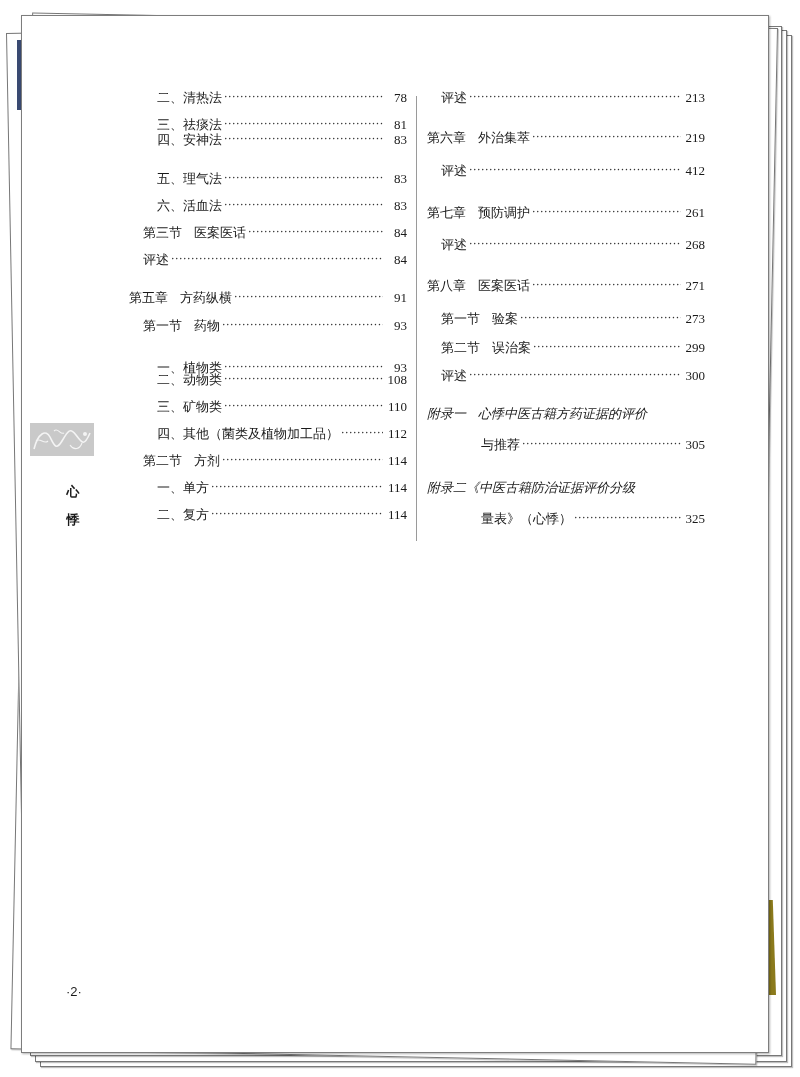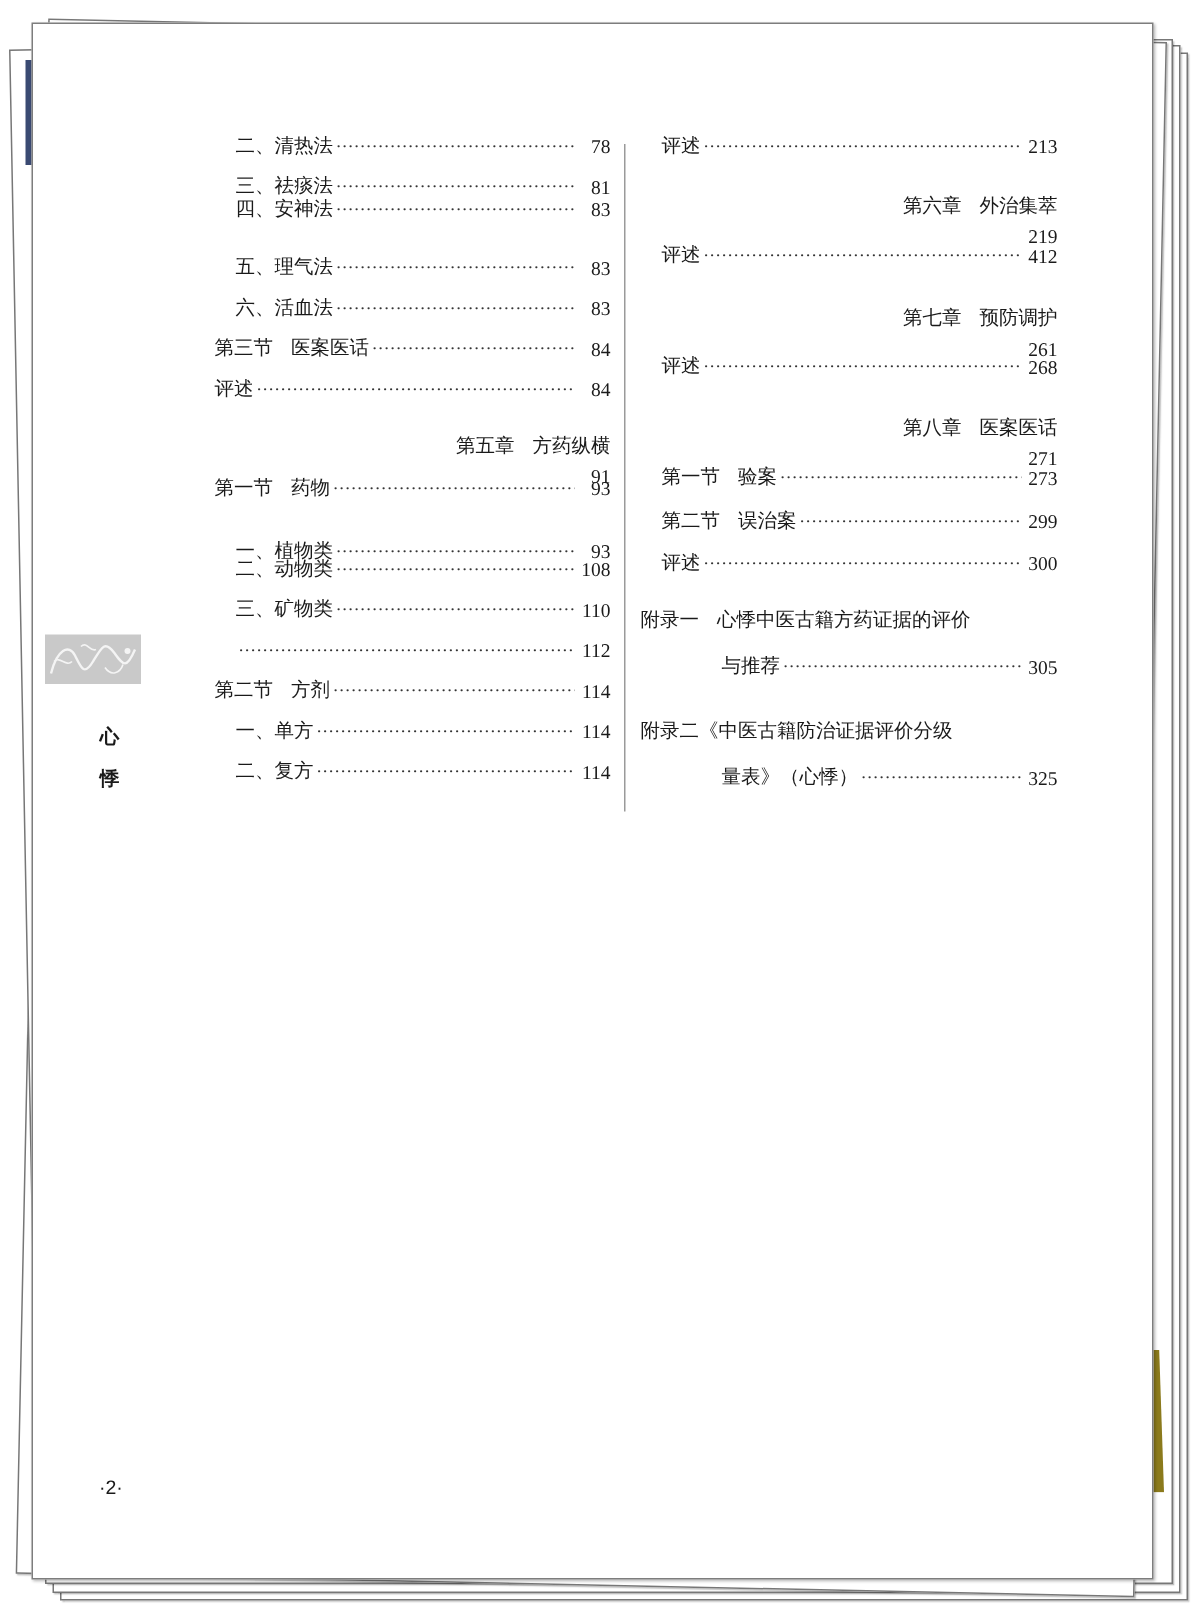--- a/index.html
+++ b/index.html
@@ -32,33 +32,33 @@
     .side-title { position: absolute; left: 41px; top: 462px; width: 20px; font-size: 13px; font-weight: bold; text-align: center; line-height: 28px; }
     .page-number { position: absolute; left: 44px; top: 968px; font-size: 13px; font-family: "Liberation Sans", sans-serif; }
 
     .col { position: absolute; }
     .col-left { left: 107px; top: 72px; width: 278px; }
     .col-right { left: 405px; top: 72px; width: 278px; }
     .divider { position: absolute; left: 394px; top: 80px; width: 1px; height: 445px; background: #9a9a9a; }
 
     .toc-row {
       position: absolute; left: 0; right: 0; height: 20px;
-      display: flex; align-items: flex-end; font-size: 13px; line-height: 20px;
+      display: flex; align-items: flex-start; font-size: 13px; line-height: 20px;
       white-space: nowrap;
     }
     .toc-row .label { flex: 0 0 auto; }
     .toc-row .dots {
       flex: 1 1 auto; overflow: hidden; margin: 0 2px; color: #333;
       letter-spacing: 0.5px; font-size: 11px;
     }
     .toc-row .dots::before { content: "··························································································"; }
     .toc-row .num { flex: 0 0 auto; min-width: 22px; text-align: right; font-family: "Liberation Serif", serif; }
     .toc-row.chapter .label { font-family: "DejaVu Sans", "Liberation Sans", sans-serif; font-size: 13px; }
-    .toc-row.plain { display: block; }
-    .ind0 { padding-left: 0; flex-direction: column; }
+    .toc-row.plain { display: block; font-style: italic; }
+    .ind0 { padding-left: 0; }
     .ind1 { padding-left: 14px; }
     .ind2 { padding-left: 28px; }
     .gap { display: inline-block; width: 12px; }
   </style>
 </head>
 <body>
 
 <div class="sheet sheet-back-r3"></div>
 <div class="sheet sheet-back-r2"></div>
 <div class="sheet sheet-back-r1"></div>
@@ -138,20 +138,21 @@
       <span class="label"><span>二、</span><span>动物类</span></span>
       <span class="dots"></span>
       <span class="num">108</span>
     </div>
     <div class="toc-row ind2" style="top:309px">
       <span class="label"><span>三、</span><span>矿物类</span></span>
       <span class="dots"></span>
       <span class="num">110</span>
     </div>
     <div class="toc-row ind2" style="top:336px">
+      <span class="label"><span>四、</span><span>其他（菌类及植物加工品）</span></span>
       <span class="dots"></span>
       <span class="num">112</span>
     </div>
     <div class="toc-row ind1" style="top:363px">
       <span class="label"><span>第二节</span><span class="gap"></span><span>方剂</span></span>
       <span class="dots"></span>
       <span class="num">114</span>
     </div>
     <div class="toc-row ind2" style="top:390px">
       <span class="label"><span>一、</span><span>单方</span></span>

